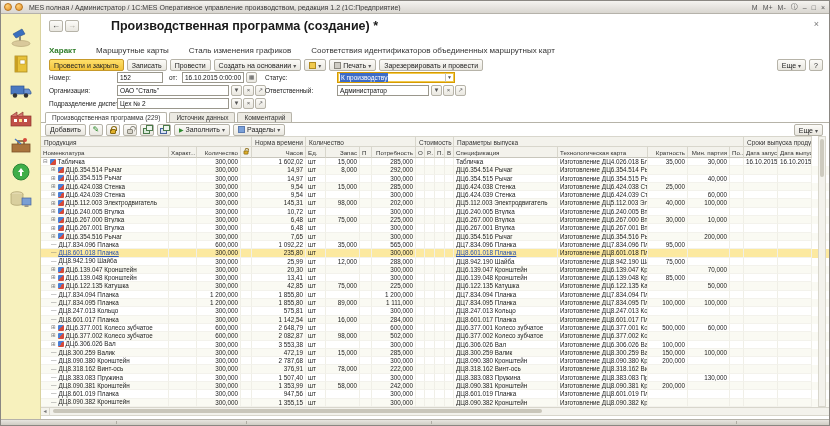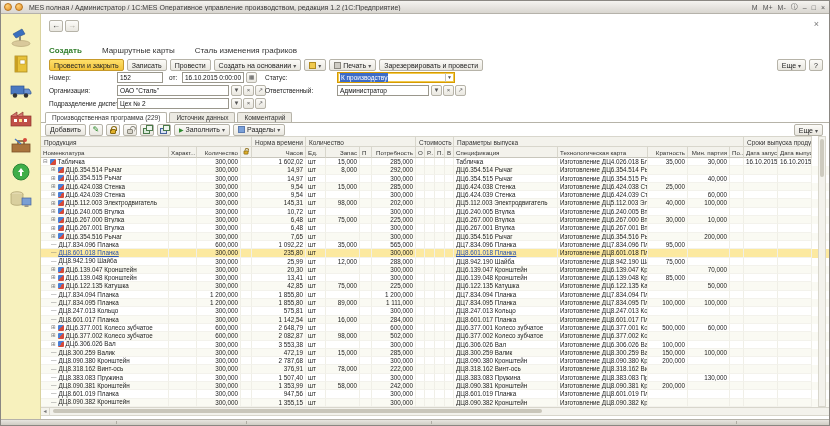--- a/index.html
+++ b/index.html
@@ -158,27 +158,29 @@
           <rect x="15.5" y="16" width="4" height="2" fill="#9a988c"></rect>
         </svg>
     </span>
   </div>
 
   <div class="content">
 
     <div class="navrow">
       <span class="navbtn" style="left:8px">←</span>
       <span class="navbtn fwd" style="left:24px">→</span>
+      <span class="page-title">Производственная программа (создание) *</span>
       <span class="form-close">×</span>
     </div>
 
     <div class="tabsrow">
-      <span class="tab active">Создать</span>
+      <span class="tab active">Характ</span>
       <span class="tab">Маршрутные карты</span>
       <span class="tab">Сталь изменения графиков</span>
+      <span class="tab">Соответствия идентификаторов объединенных маршрутных карт</span>
     </div>
 
     <div class="toolbar">
       <span class="btn primary">Провести и закрыть</span>
       <span class="btn">Записать</span>
       <span class="btn">Провести</span>
       <span class="btn">
           <span>Создать на основании</span>
           <span class="arr">▾</span>
         </span>

